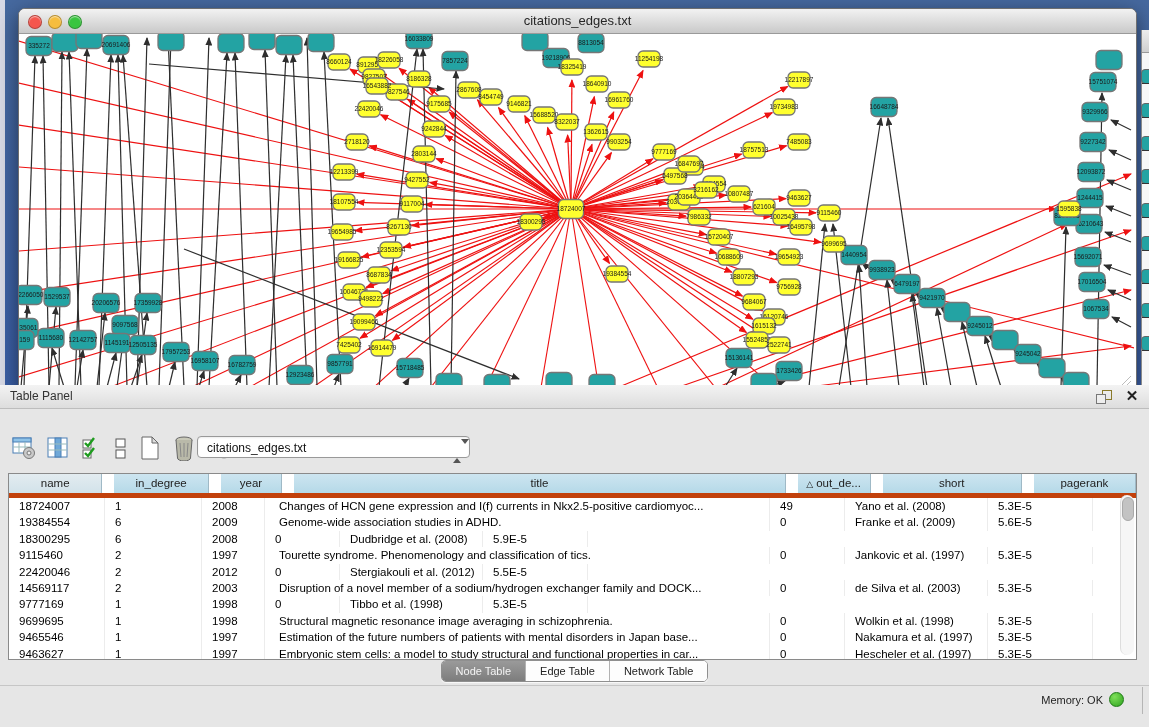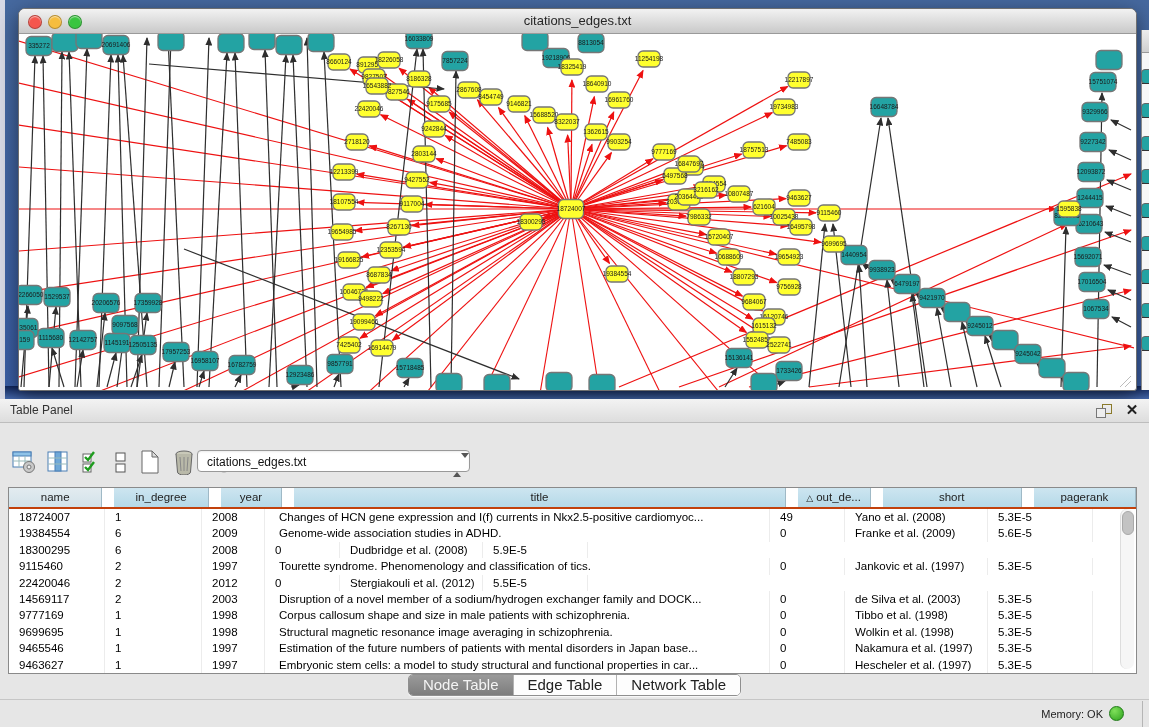--- a/index.html
+++ b/index.html
@@ -30,21 +30,21 @@
   
   #sliver{position:absolute;left:1141px;top:30px;width:8px;height:360px;background:#f7f7f7;
     border-left:1px solid #8a8a8a;}
   #sliver .cap{position:absolute;left:0;top:0;width:8px;height:22px;
     background:linear-gradient(#ededed,#cfcfcf);border-bottom:1px solid #999;}
   #sliver .nub{position:absolute;left:-1px;width:8px;height:13px;border-radius:4px 0 0 4px;
     background:#23a3a3;border:1px solid #666;}
   #sliver .tick{position:absolute;left:0;width:8px;height:1px;background:#333;}
 
   
-  #table-panel{position:absolute;left:0;top:399px;width:1149px;height:328px;background:#e6e6e6;}
+  #table-panel{position:absolute;left:0;top:385px;width:1149px;height:328px;background:#e6e6e6;}
   #panel-titlebar{position:absolute;left:0;top:0;width:1149px;height:23px;
     background:linear-gradient(#f3f3f3,#dddddd);border-bottom:1px solid #bdbdbd;}
   #panel-title{position:absolute;left:10px;top:4px;font-size:12px;color:#333;}
   #float-icon{position:absolute;left:1096px;top:5px;width:16px;height:14px;}
   #float-icon .b1{position:absolute;left:6px;top:0;width:8px;height:8px;border:1px solid #8a7a2a;background:transparent;}
   #float-icon .b2{position:absolute;left:0;top:4px;width:8px;height:8px;border:1px solid #777;background:#eee;}
   #close-icon{position:absolute;left:1124px;top:3px;width:16px;height:16px;font-size:15px;font-weight:bold;
     color:#222;line-height:16px;text-align:center;cursor:default;}
 
   #toolbar{position:absolute;left:12px;top:48px;height:30px;display:flex;align-items:center;gap:10px;}
@@ -57,38 +57,38 @@
     border:1px solid #999;border-radius:4px;font-size:12px;color:#111;line-height:22px;
     padding-left:9px;box-sizing:border-box;box-shadow:inset 0 1px 2px rgba(0,0,0,.08);}
   #combo-spinner{position:absolute;right:7px;top:3px;width:9px;height:16px;}
   #combo-spinner .up{width:0;height:0;border-left:4px solid transparent;border-right:4px solid transparent;
     border-bottom:5px solid #555;margin-bottom:2px;}
   #combo-spinner .dn{width:0;height:0;border-left:4px solid transparent;border-right:4px solid transparent;
     border-top:5px solid #555;}
 
   #grid{position:absolute;left:8px;top:88px;width:1127px;height:185px;border:1px solid #8a8a8a;
     background:#fff;overflow:hidden;}
-  #grid-header{display:flex;height:19px;border-bottom:2px solid #c2410c;gap:12px;}
+  #grid-header{display:flex;height:19px;border-bottom:5px solid #c2410c;gap:12px;}
   .hcell{box-sizing:border-box;height:19px;line-height:18px;text-align:center;font-size:11.5px;color:#222;
     background:linear-gradient(#cde5f0,#b5d9e8);border-right:1px solid #9fb9c6;overflow:hidden;white-space:nowrap;}
   .hcell.first{background:linear-gradient(#e3ecf0,#d2e2ea);}
   .hcell .sort{font-size:9px;margin-right:3px;}
   .grow{display:flex;height:16.4px;background:#fff;}
   .gcell{box-sizing:border-box;font-size:11.5px;color:#000;line-height:16.4px;white-space:nowrap;
     overflow:hidden;padding-left:10px;border-right:1px solid #ececec;}
   .gcell.title-cell{padding-left:14px;}
   #vscroll{position:absolute;right:2px;top:21px;width:13px;height:160px;background:#f6f6f6;
     border-left:1px solid #ddd;border-radius:7px;}
   #vscroll .thumb{position:absolute;left:1px;top:2px;width:10px;height:22px;background:#c3c3c3;
     border:1px solid #a9a9a9;border-radius:6px;}
 
   #tabbar{position:absolute;left:0;top:275px;width:1149px;height:22px;text-align:center;}
   #segtabs{display:inline-flex;border:1px solid #8f8f8f;border-radius:5px;overflow:hidden;
     box-shadow:0 1px 1px rgba(255,255,255,.8), inset 0 1px 0 rgba(255,255,255,.5);background:#fdfdfd;}
-  .segtab{padding:0 14px;height:20px;line-height:20px;font-size:15px;color:#222;background:#fdfdfd;
+  .segtab{padding:0 14px;height:20px;line-height:20px;font-size:11px;color:#222;background:#fdfdfd;
     border-right:1px solid #b2b2b2;}
   .segtab:last-child{border-right:none;}
   .segtab.selected{background:linear-gradient(#9a9a9a,#7d7d7d);color:#f4f4f4;}
 
   #statusbar{position:absolute;left:0;top:300px;width:1149px;height:28px;border-top:1px solid #c6c6c6;}
   #memory-label{position:absolute;right:46px;top:8px;font-size:11px;color:#222;}
   #memory-dot{position:absolute;right:25px;top:6px;width:13px;height:13px;border-radius:50%;
     background:radial-gradient(circle at 35% 30%, #7fe05a, #2ea21e);border:1px solid #1d7a14;}
   #status-divider{position:absolute;right:6px;top:1px;width:1px;height:27px;background:#b5b5b5;}
 </style>
@@ -965,21 +965,20 @@
             <div class="gcell" style="width: 63px;">2003</div>
             <div class="gcell title-cell" style="width: 505px;">Disruption of a novel member of a sodium/hydrogen exchanger family and DOCK...</div>
             <div class="gcell" style="width: 75px;">0</div>
             <div class="gcell" style="width: 143px;">de Silva et al. (2003)</div>
             <div class="gcell" style="width: 105px;">5.3E-5</div>
           </div>
           <div class="grow">
             <div class="gcell" style="width: 96px;">9777169</div>
             <div class="gcell" style="width: 97px;">1</div>
             <div class="gcell" style="width: 63px;">1998</div>
-            <div class="gcell title-cell" style="width: 505px;">Corpus callosum shape and size in male patients with schizophrenia.</div>
             <div class="gcell" style="width: 75px;">0</div>
             <div class="gcell" style="width: 143px;">Tibbo et al. (1998)</div>
             <div class="gcell" style="width: 105px;">5.3E-5</div>
           </div>
           <div class="grow">
             <div class="gcell" style="width: 96px;">9699695</div>
             <div class="gcell" style="width: 97px;">1</div>
             <div class="gcell" style="width: 63px;">1998</div>
             <div class="gcell title-cell" style="width: 505px;">Structural magnetic resonance image averaging in schizophrenia.</div>
             <div class="gcell" style="width: 75px;">0</div>

